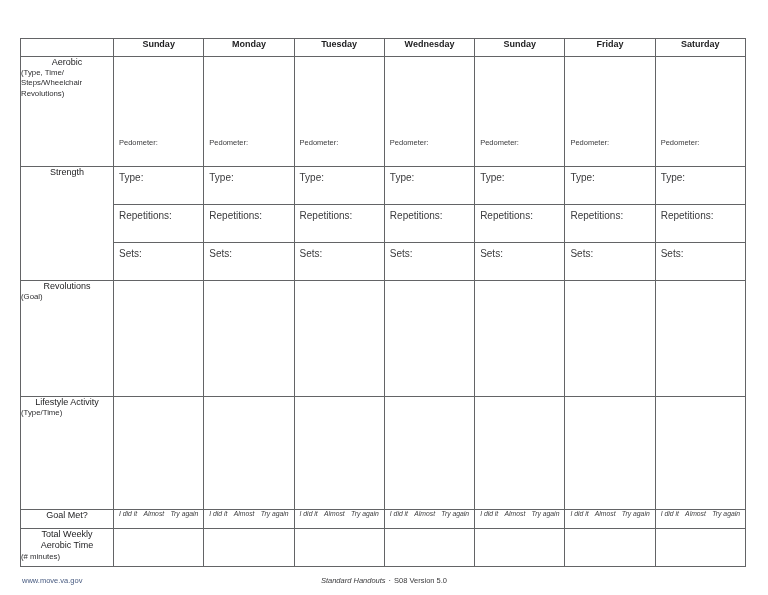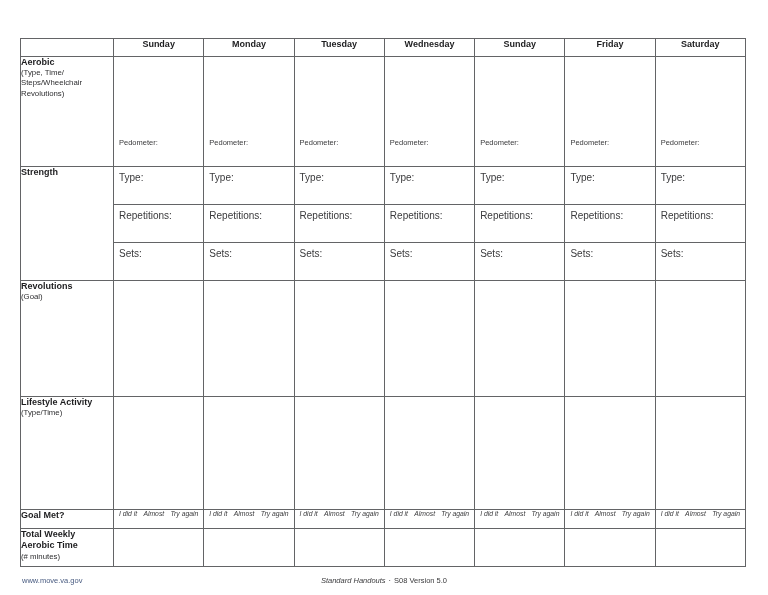--- a/index.html
+++ b/index.html
@@ -50,24 +50,25 @@
     vertical-align: middle;
     color: #1d1d1f;
   }
   th.corner-cell { background: #ffffff; }
   td.label-cell {
     padding: 4px 4px 2px 6px;
     vertical-align: top;
   }
   .row-title {
     font-size: 9px;
-    font-weight: bold;
+    font-weight: normal;
     line-height: 1.25;
     color: #1d1d1f;
     white-space: pre-line;
+    text-align: center;
   }
   .row-sub {
     font-size: 7.8px;
     line-height: 1.3;
     color: #2e2e30;
     white-space: pre-line;
     margin-top: 0;
   }
   tr.aerobic-row { height: 110px; }
   td.aerobic-cell { position: relative; }

